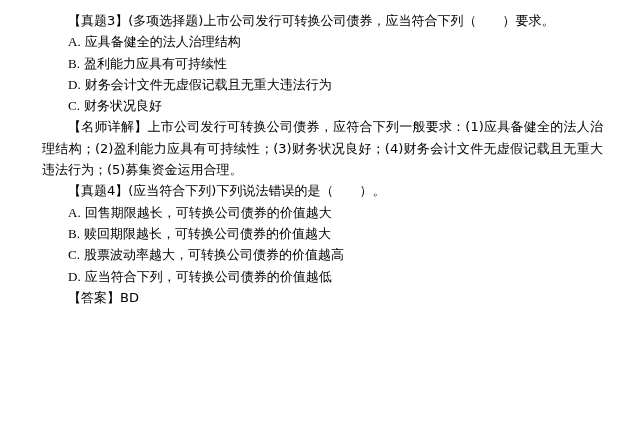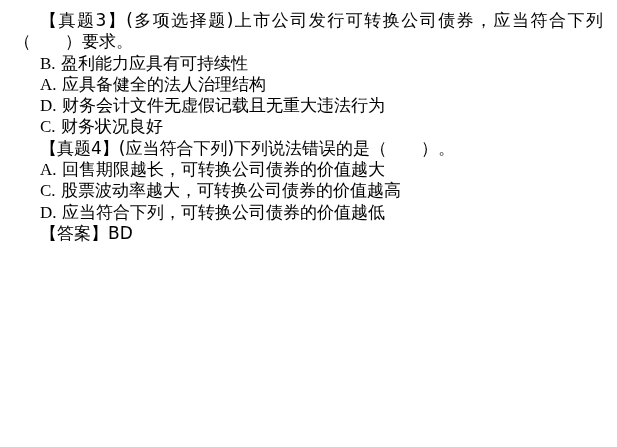--- a/index.html
+++ b/index.html
@@ -14,24 +14,25 @@
     color: #000000;
     overflow: hidden;
   }
   .page {
     width: 617px;
     height: 447px;
     box-sizing: border-box;
     padding: 10px 14px 0 14px;
   }
   .blk {
-    font-size: 17px;
+    font-size: 13px;
     line-height: 21.3px;
     text-align: justify;
     letter-spacing: 0px;
+    margin-left: 28px;
   }
   
   .p-indent {
     text-indent: 26px;
   }
   
   .p-opt {
     padding-left: 26px;
   }
   .p-ans {
@@ -43,48 +44,53 @@
   }
 </style>
 </head>
 <body>
 
 <div class="page">
 
   <div class="blk p-indent">【真题3】(多项选择题)上市公司发行可转换公司债券，应当符合下列（　　）要求。</div>
 
   <div class="blk p-opt">
-    <span class="opt-label">B.</span>
-    <span>盈利能力应具有可持续性</span>
+    <span class="opt-label">A.</span>
+    <span>应具备健全的法人治理结构</span>
   </div>
 
   <div class="blk p-opt">
-    <span class="opt-label">A.</span>
-    <span>应具备健全的法人治理结构</span>
+    <span class="opt-label">B.</span>
+    <span>盈利能力应具有可持续性</span>
   </div>
 
   <div class="blk p-opt">
     <span class="opt-label">D.</span>
     <span>财务会计文件无虚假记载且无重大违法行为</span>
   </div>
 
   <div class="blk p-opt">
     <span class="opt-label">C.</span>
     <span>财务状况良好</span>
   </div>
 
 
+  <div class="blk p-indent">【名师详解】上市公司发行可转换公司债券，应符合下列一般要求：(1)应具备健全的法人治理结构；(2)盈利能力应具有可持续性；(3)财务状况良好；(4)财务会计文件无虚假记载且无重大违法行为；(5)募集资金运用合理。</div>
 
   <div class="blk p-indent">【真题4】(应当符合下列)下列说法错误的是（　　）。</div>
 
   <div class="blk p-opt">
     <span class="opt-label">A.</span>
     <span>回售期限越长，可转换公司债券的价值越大</span>
   </div>
 
+  <div class="blk p-opt">
+    <span class="opt-label">B.</span>
+    <span>赎回期限越长，可转换公司债券的价值越大</span>
+  </div>
 
   <div class="blk p-opt">
     <span class="opt-label">C.</span>
     <span>股票波动率越大，可转换公司债券的价值越高</span>
   </div>
 
   <div class="blk p-opt">
     <span class="opt-label">D.</span>
     <span>应当符合下列，可转换公司债券的价值越低</span>
   </div>

